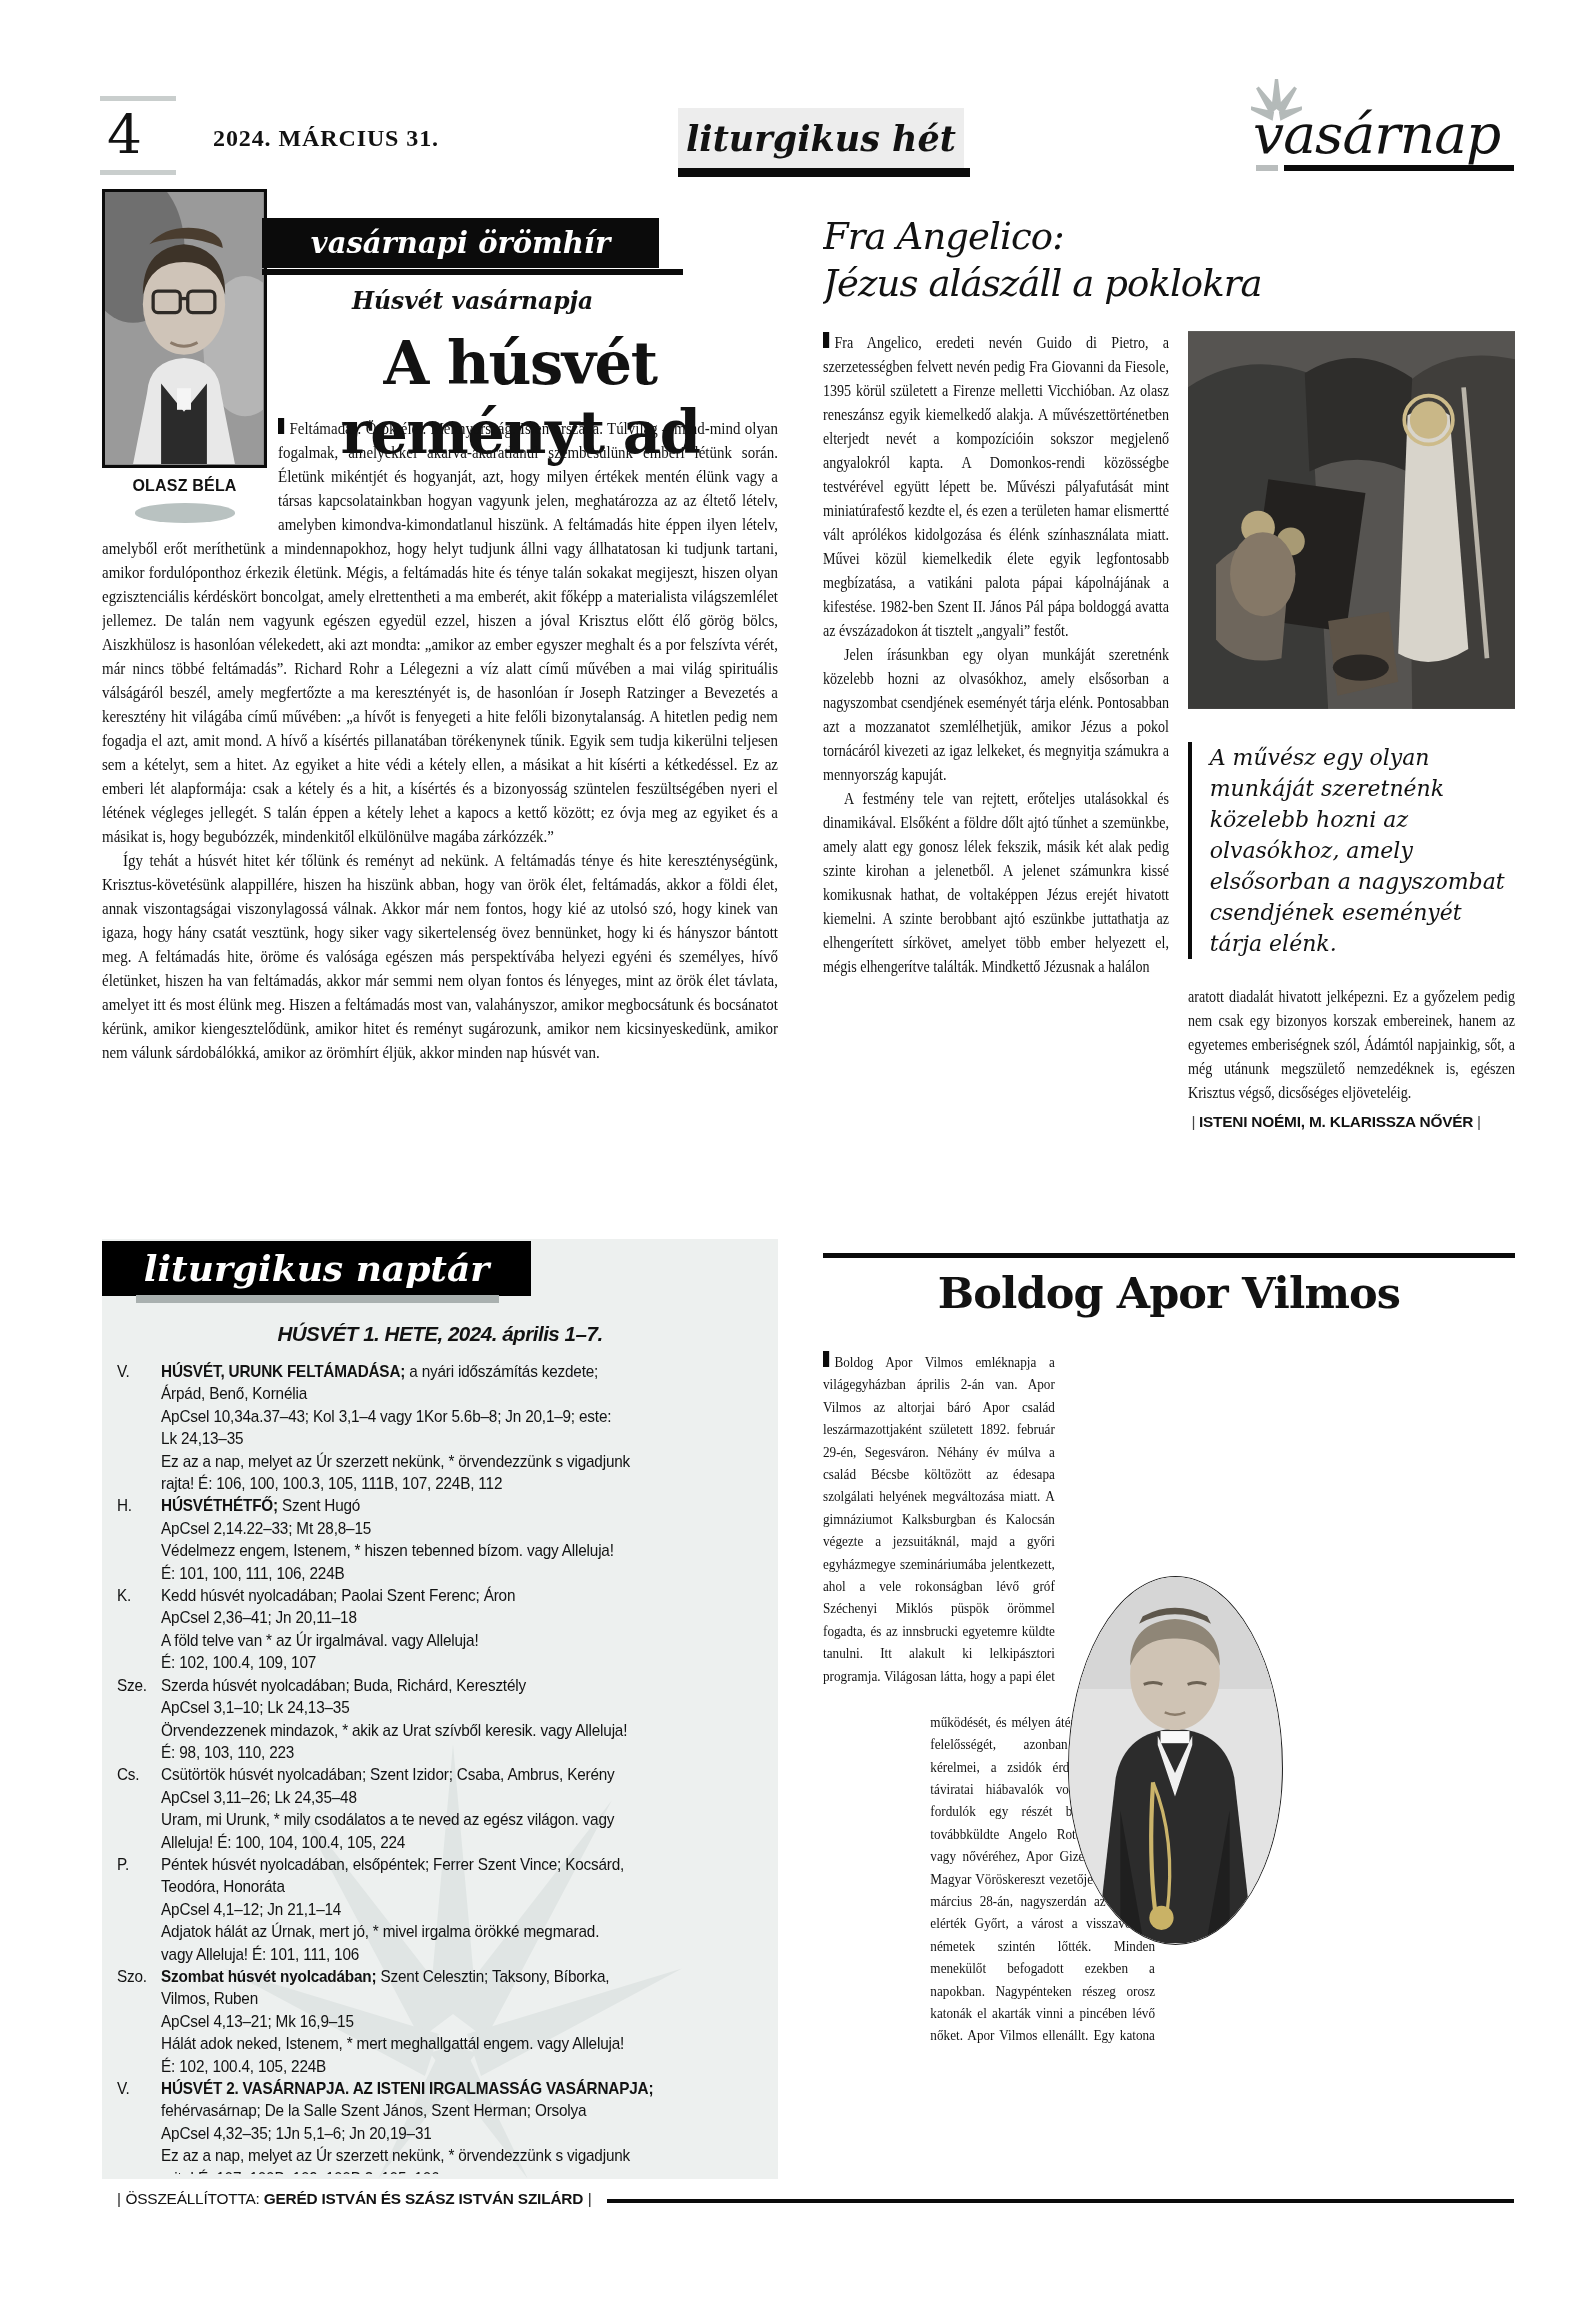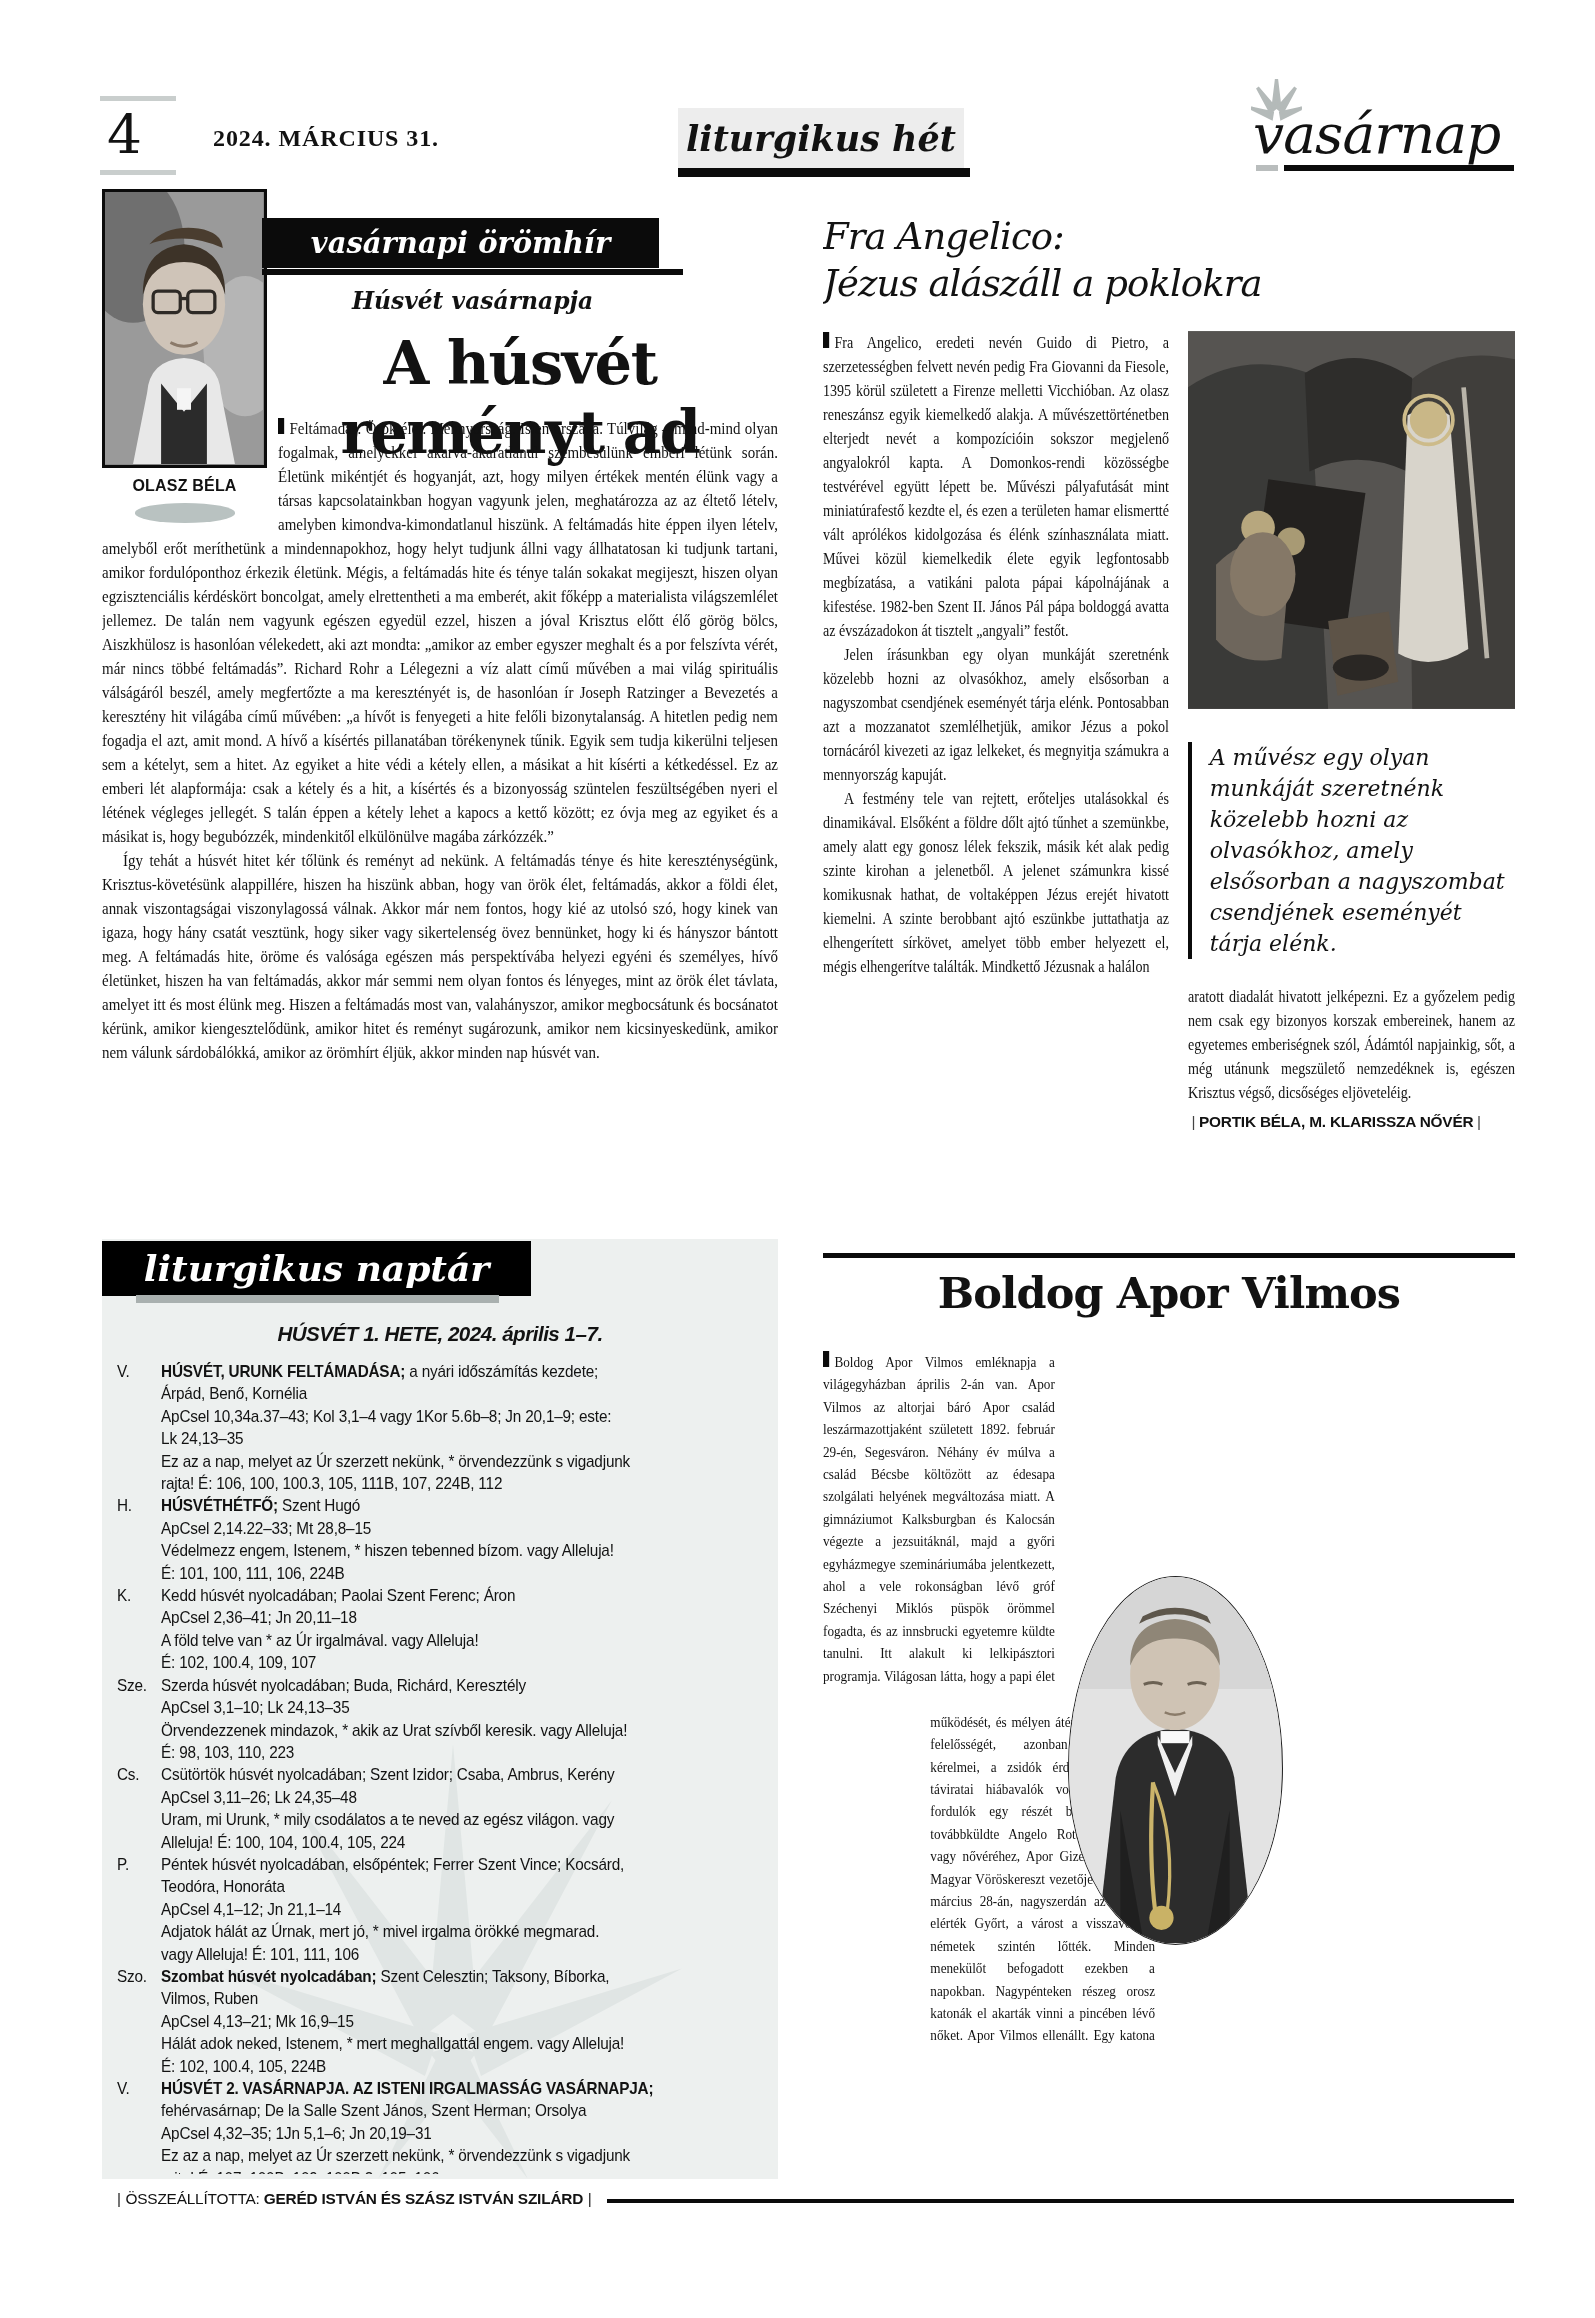--- a/index.html
+++ b/index.html
@@ -174,21 +174,21 @@
         <path d="M300 620 L430 600 L450 750 L320 780 Z" fill="#5d5347"></path>
         <ellipse cx="370" cy="720" rx="60" ry="28" fill="#2a2724"></ellipse>
       </svg>
 
       <div class="pull-quote" style="margin-top:33px;">A művész egy olyan munkáját szeretnénk közelebb hozni az olvasókhoz, amely elsősorban a nagyszombat csendjének eseményét tárja elénk.</div>
 
       <div style="overflow:hidden; margin-top:26px;">
         <div class="cond fa-col body-justify">aratott diadalát hivatott jelképezni. Ez a győzelem pedig nem csak egy bizonyos korszak embereinek, hanem az egyetemes emberiségnek szól, Ádámtól napjainkig, sőt, a még utánunk megszülető nemzedéknek is, egészen Krisztus végső, dicsőséges eljöveteléig.</div>
       </div>
       <div class="byline" style="margin-top:8.4px;">
-        <span class="pipe">|</span><span>PORTIK BÉLA, M. KLARISSZA NŐVÉR</span><span class="pipe">|</span>
+        <span class="pipe">|</span><span>ISTENI NOÉMI, M. KLARISSZA NŐVÉR</span><span class="pipe">|</span>
       </div>
     </div>
   </div>
 </div>
 
 <div class="abs naptar-bg" style="left:102px; top:1239px; width:676px; height:940px;">
   <svg class="abs" style="left:122px; top:505px;" width="458" height="435" viewBox="0 0 980 930">
     <g fill="#e0e5e4">
       <polygon points="490,0 540,560 440,560"></polygon>
       <polygon points="150,120 500,570 420,630"></polygon>

